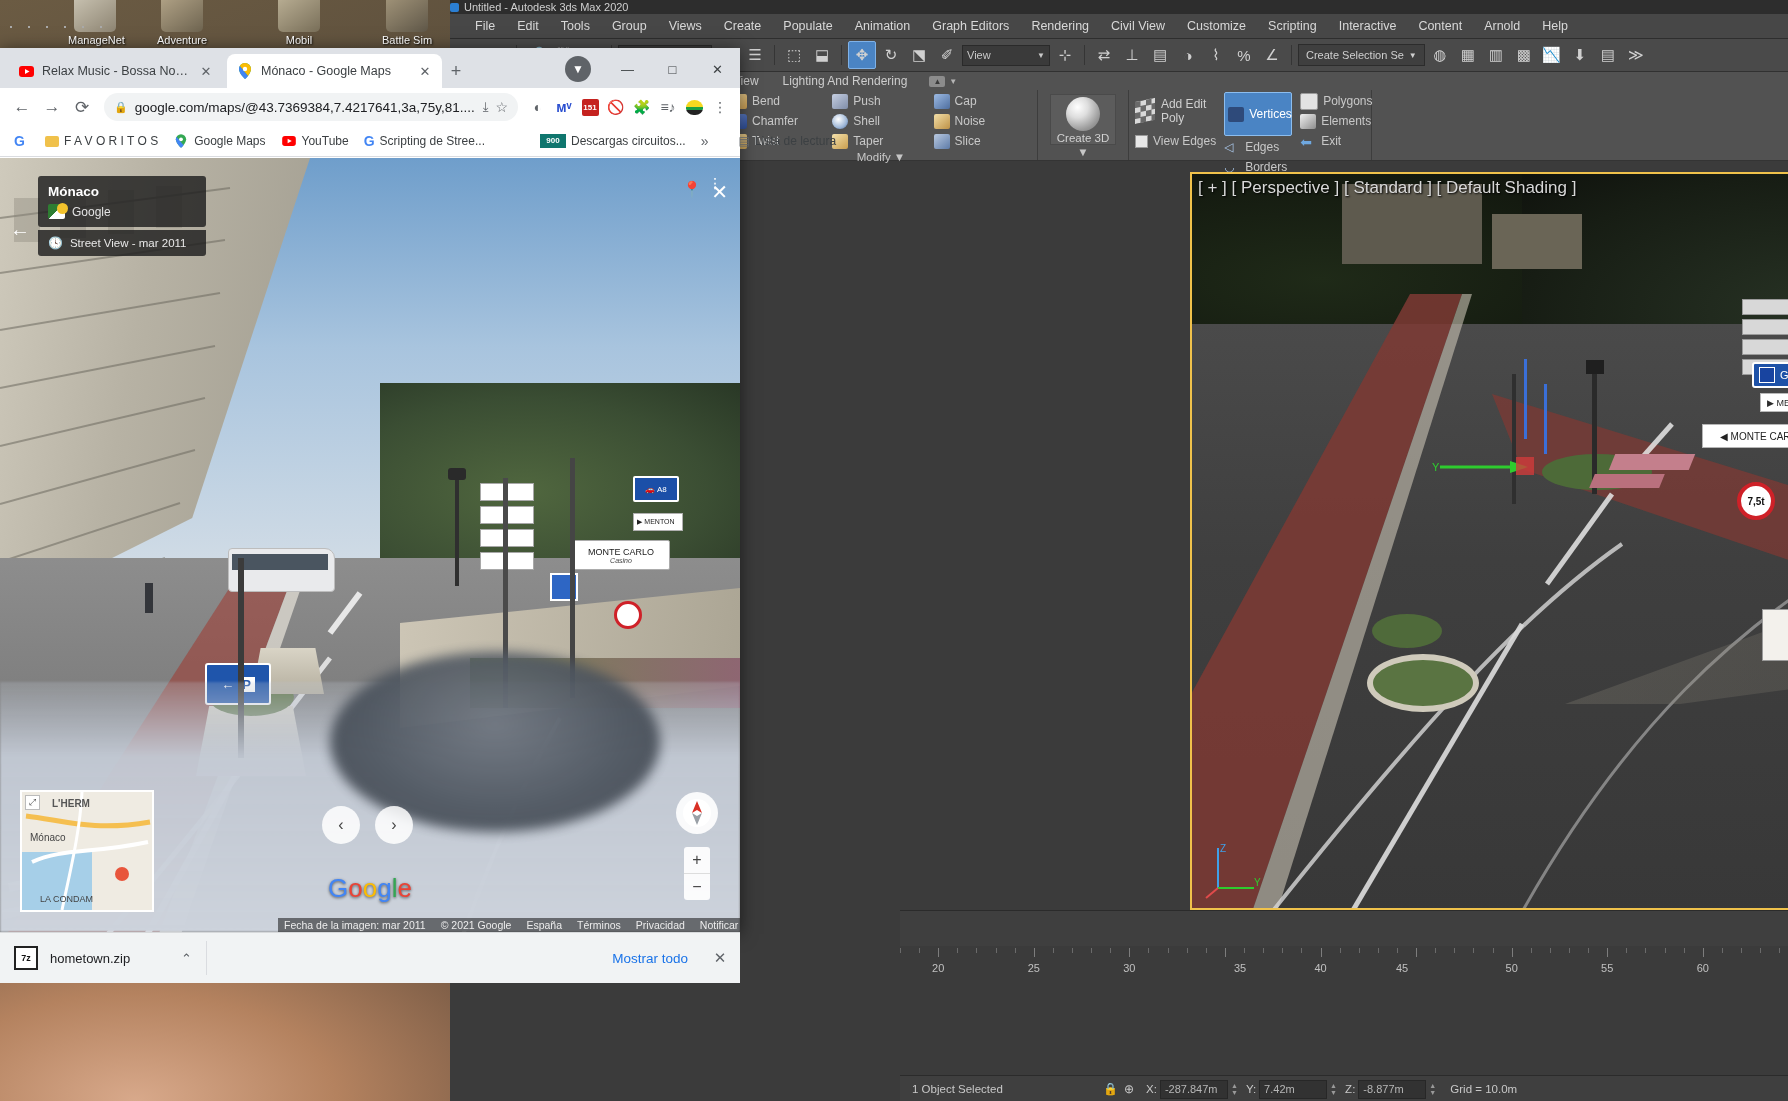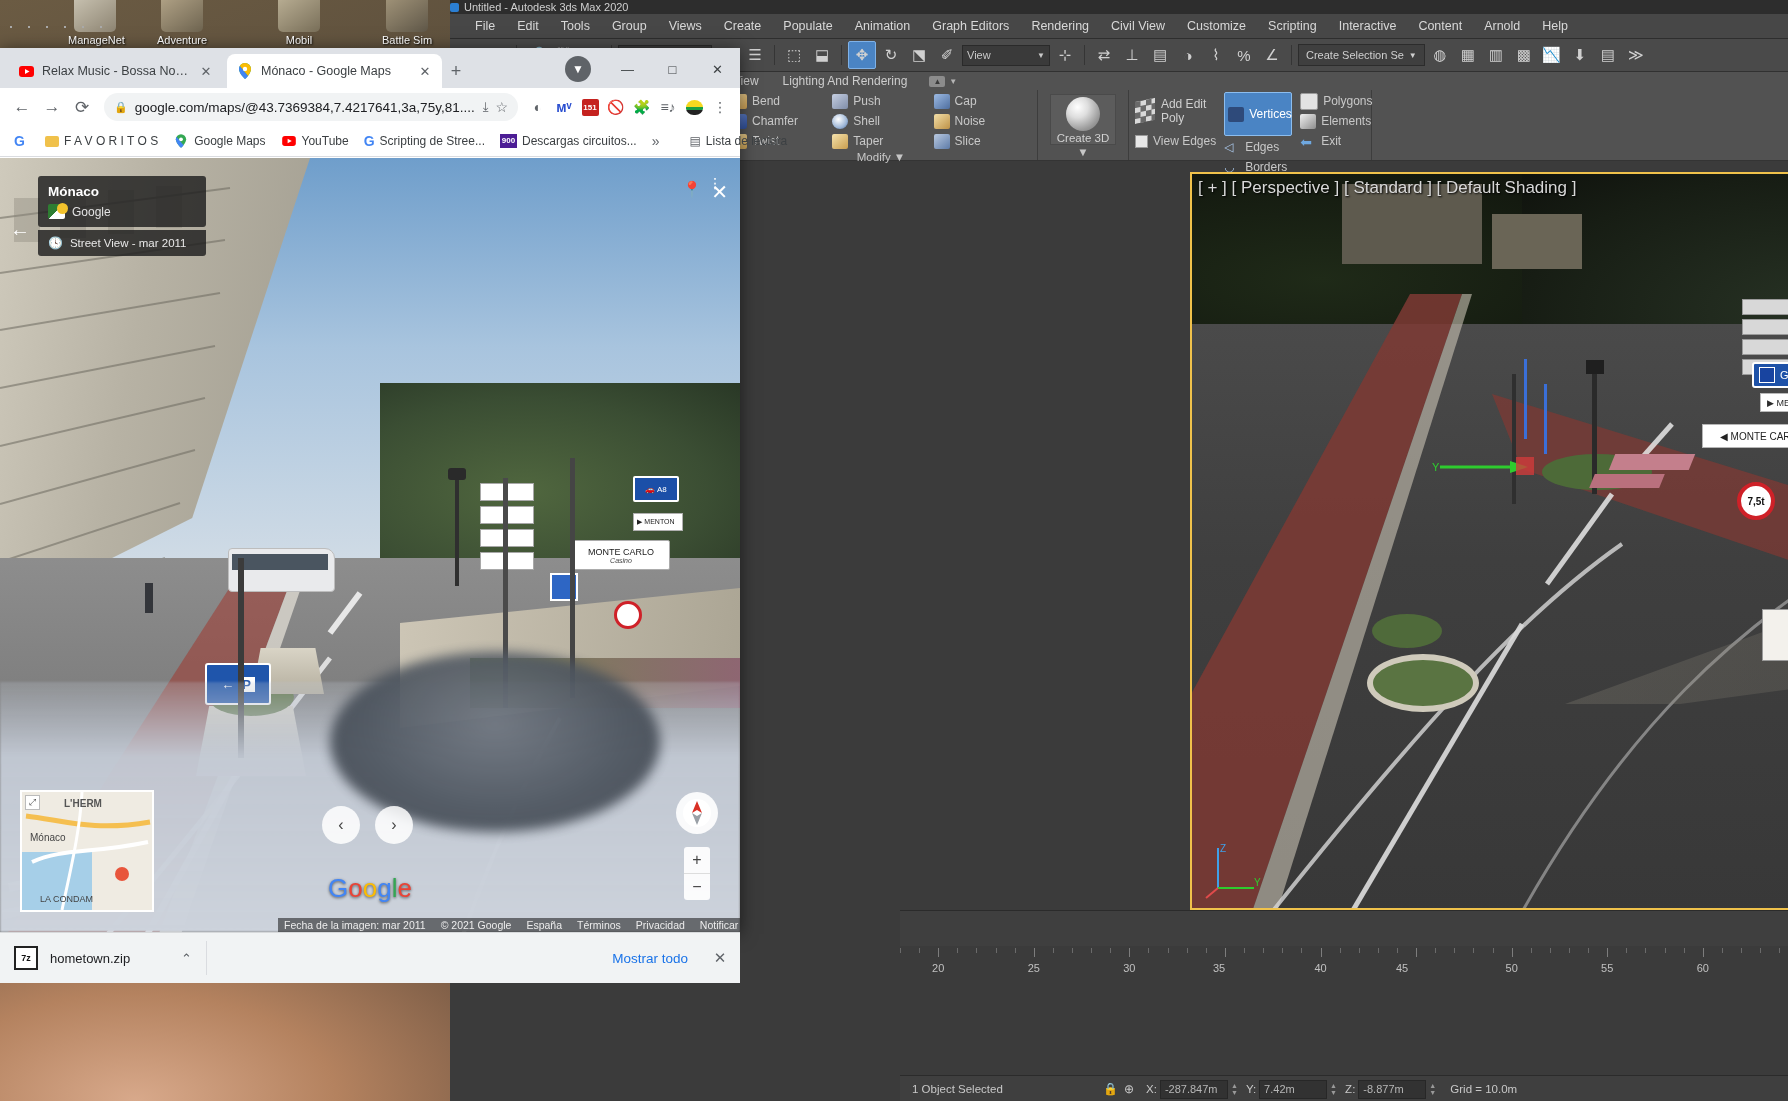--- a/index.html
+++ b/index.html
@@ -511,21 +511,21 @@
         <div class="tickline min" style="left: 172.029px;"></div>
         <div class="tickline min" style="left: 191.143px;"></div>
         <div class="tickline min" style="left: 210.257px;"></div>
         <div class="tickline" style="left: 229.371px;"></div>
         <div class="tickno" style="left: 229.371px;">30</div>
         <div class="tickline min" style="left: 248.486px;"></div>
         <div class="tickline min" style="left: 267.6px;"></div>
         <div class="tickline min" style="left: 286.714px;"></div>
         <div class="tickline min" style="left: 305.829px;"></div>
         <div class="tickline" style="left: 324.943px;"></div>
-        <div class="tickno" style="left: 319px;">35</div>
+        <div class="tickno" style="left: 340px;">35</div>
         <div class="tickline min" style="left: 344.057px;"></div>
         <div class="tickline min" style="left: 363.171px;"></div>
         <div class="tickline min" style="left: 382.286px;"></div>
         <div class="tickline min" style="left: 401.4px;"></div>
         <div class="tickline" style="left: 420.514px;"></div>
         <div class="tickno" style="left: 420.514px;">40</div>
         <div class="tickline min" style="left: 439.629px;"></div>
         <div class="tickline min" style="left: 458.743px;"></div>
         <div class="tickline min" style="left: 477.857px;"></div>
         <div class="tickline min" style="left: 496.971px;"></div>
@@ -665,21 +665,21 @@
             <polygon points="6,3 10.5,5.5 6,8" fill="#fff"></polygon>
           </svg>
       </span>
       <span>YouTube</span>
     </span>
     <span class="bm">
       <span style="color:#4285f4;font-weight:bold;font-size:14px;">G</span>
       <span>Scripting de Stree...</span>
     </span>
     <span class="bm">
-      <span style="display:inline-block;width:17px;height:14px;background:#4c1d95;color:#fff;font-size:8px;font-weight:bold;text-align:center;line-height:14px;">900</span>
+      <span style="display:inline-block;width:26px;height:14px;background:#0f766e;color:#fff;font-size:8px;font-weight:bold;text-align:center;line-height:14px;margin-left:40px;">900</span>
       <span>Descargas circuitos...</span>
     </span>
     <span class="bm" style="color:#5f6368;font-size:14px;">»</span>
     <span style="width:1px;height:18px;background:#dadce0;margin:0 6px;"></span>
     <span class="bm">
       <span style="font-size:12px;color:#5f6368;">▤</span>
       <span>Lista de lectura</span>
     </span>
   </div>
 
@@ -808,21 +808,21 @@
 
     <div id="minimap">
       <div style="position:absolute;inset:0;background:#efebe2;"></div>
       <div style="position:absolute;left:0;bottom:0;width:70px;height:58px;background:#a6cfe8;"></div>
       <svg style="position:absolute;inset:0;" width="130" height="118">
         <path d="M4,24 C40,28 70,40 128,30" stroke="#f5bf50" stroke-width="5" fill="none"></path>
         <path d="M10,70 C40,56 70,62 126,50" stroke="#ffffff" stroke-width="4" fill="none"></path>
         <path d="M60,0 C58,40 48,80 40,118" stroke="#ffffff" stroke-width="3" fill="none"></path>
         <circle cx="100" cy="82" r="7" fill="#e8553c"></circle>
       </svg>
-      <span style="position:absolute;left:42px;top:6px;font-size:10px;color:#555;font-weight:bold;">L'HERM</span>
+      <span style="position:absolute;left:30px;top:6px;font-size:10px;color:#555;font-weight:bold;">L'HERM</span>
       <span style="position:absolute;left:8px;top:40px;font-size:10px;color:#444;">Mónaco</span>
       <span style="position:absolute;left:18px;bottom:6px;font-size:9px;color:#444;">LA CONDAM</span>
       <span style="position:absolute;left:2px;bottom:22px;font-size:8px;color:#666;transform:rotate(-90deg);transform-origin:left bottom;">Grimaldi</span>
       <span style="position:absolute;left:3px;top:3px;width:13px;height:13px;background:#fff;border:1px solid #bbb;font-size:9px;text-align:center;line-height:13px;color:#444;">⤢</span>
     </div>
 
     <div class="sv-nav" style="left:322px;">‹</div>
     <div class="sv-nav" style="left:375px;">›</div>
 
     <div id="compass">

